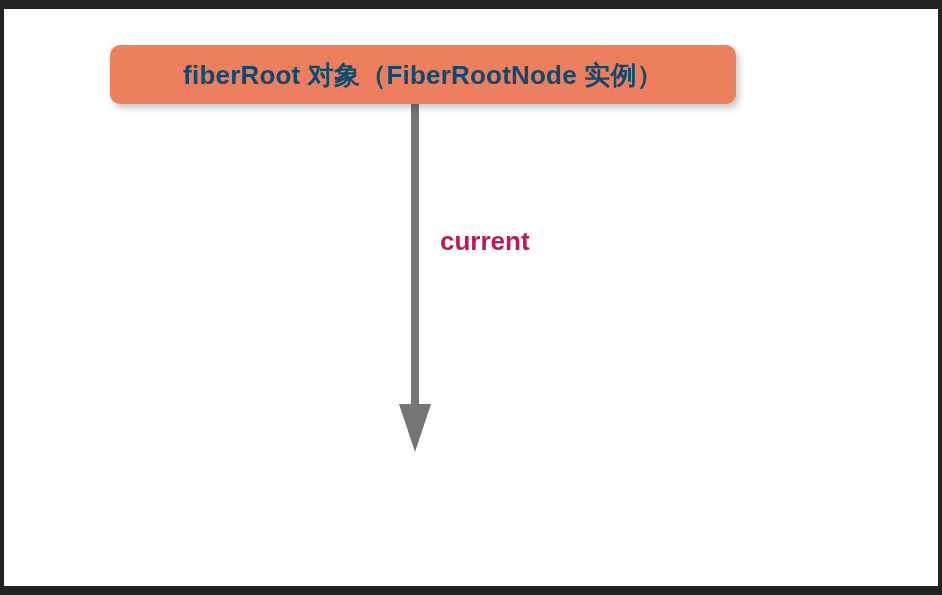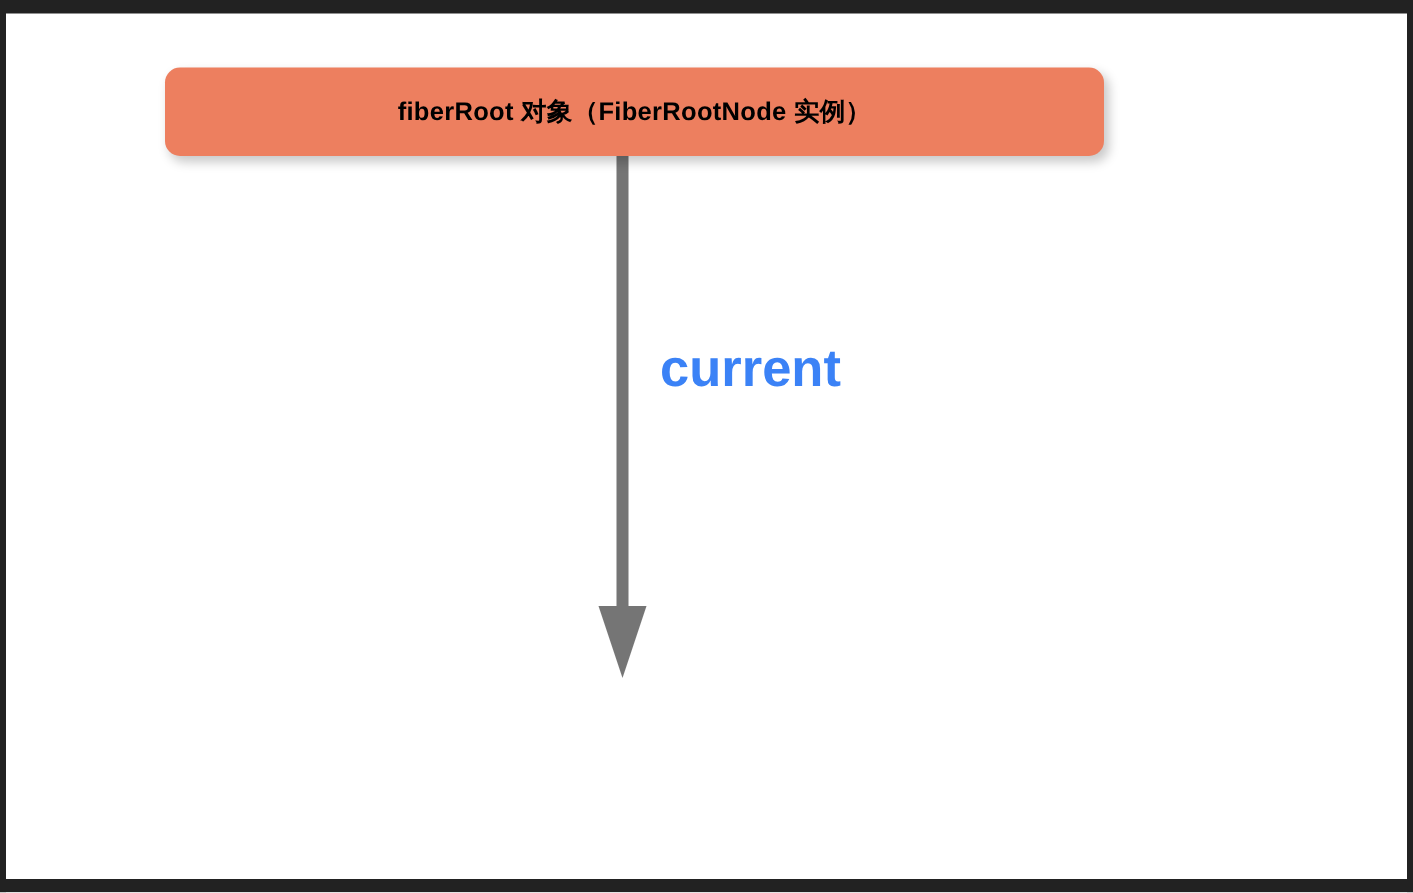--- a/index.html
+++ b/index.html
@@ -36,23 +36,23 @@
     position: absolute;
     box-sizing: border-box;
     border-radius: 10px;
     display: flex;
     align-items: center;
     justify-content: center;
     box-shadow: 3px 4px 7px rgba(0, 0, 0, 0.22);
     z-index: 10;
   }
   .node-label {
-    font-size: 17px;
+    font-size: 26px;
     font-weight: bold;
-    color: #000000;
+    color: #0c4a6e;
     letter-spacing: 0.2px;
     white-space: nowrap;
     line-height: 1;
   }
 
   #node-fiberroot {
     left: 110px;
     top: 45px;
     width: 626px;
     height: 59px;
@@ -72,23 +72,23 @@
     width: 942px;
     height: 595px;
     z-index: 5;
   }
 
   
   #edge-label-current {
     position: absolute;
     left: 440px;
     top: 228px;
-    font-size: 35px;
+    font-size: 26px;
     font-weight: bold;
-    color: #3b82f6;
+    color: #be185d;
     white-space: nowrap;
     line-height: 1;
     z-index: 12;
   }
 </style>
 </head>
 <body>
 
 <div id="canvas">
 

